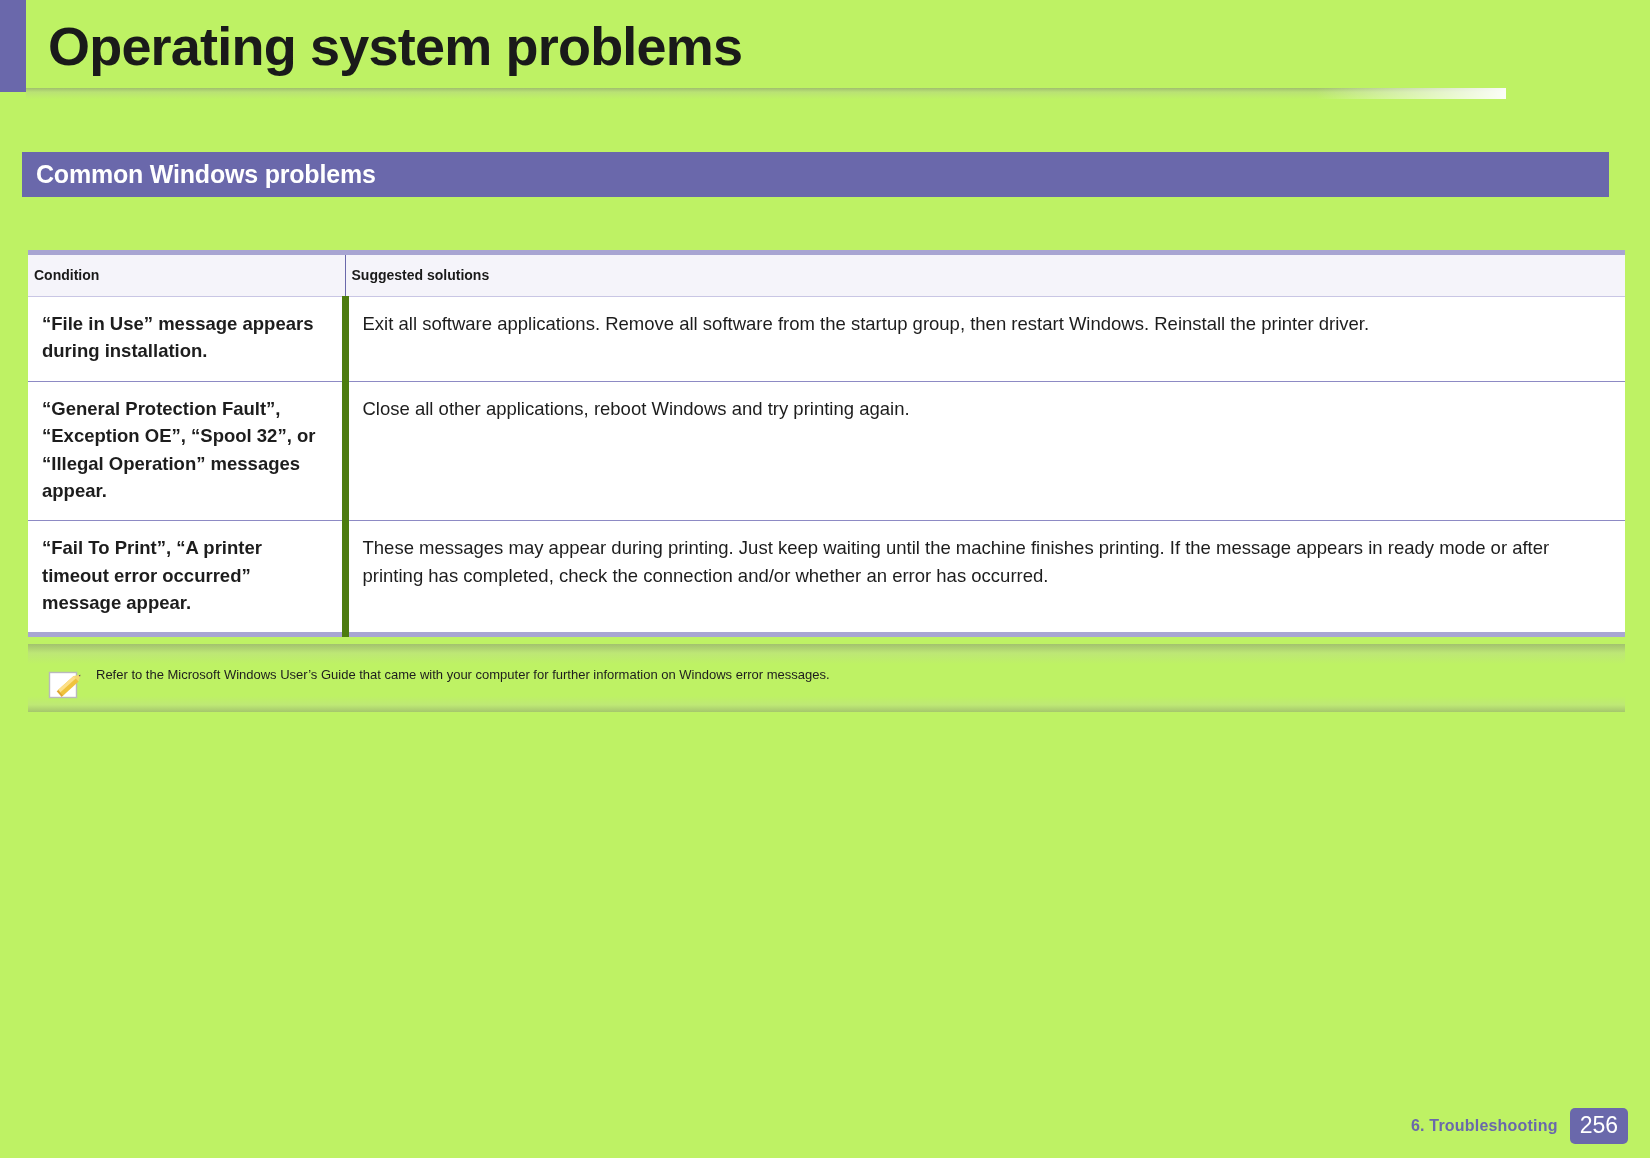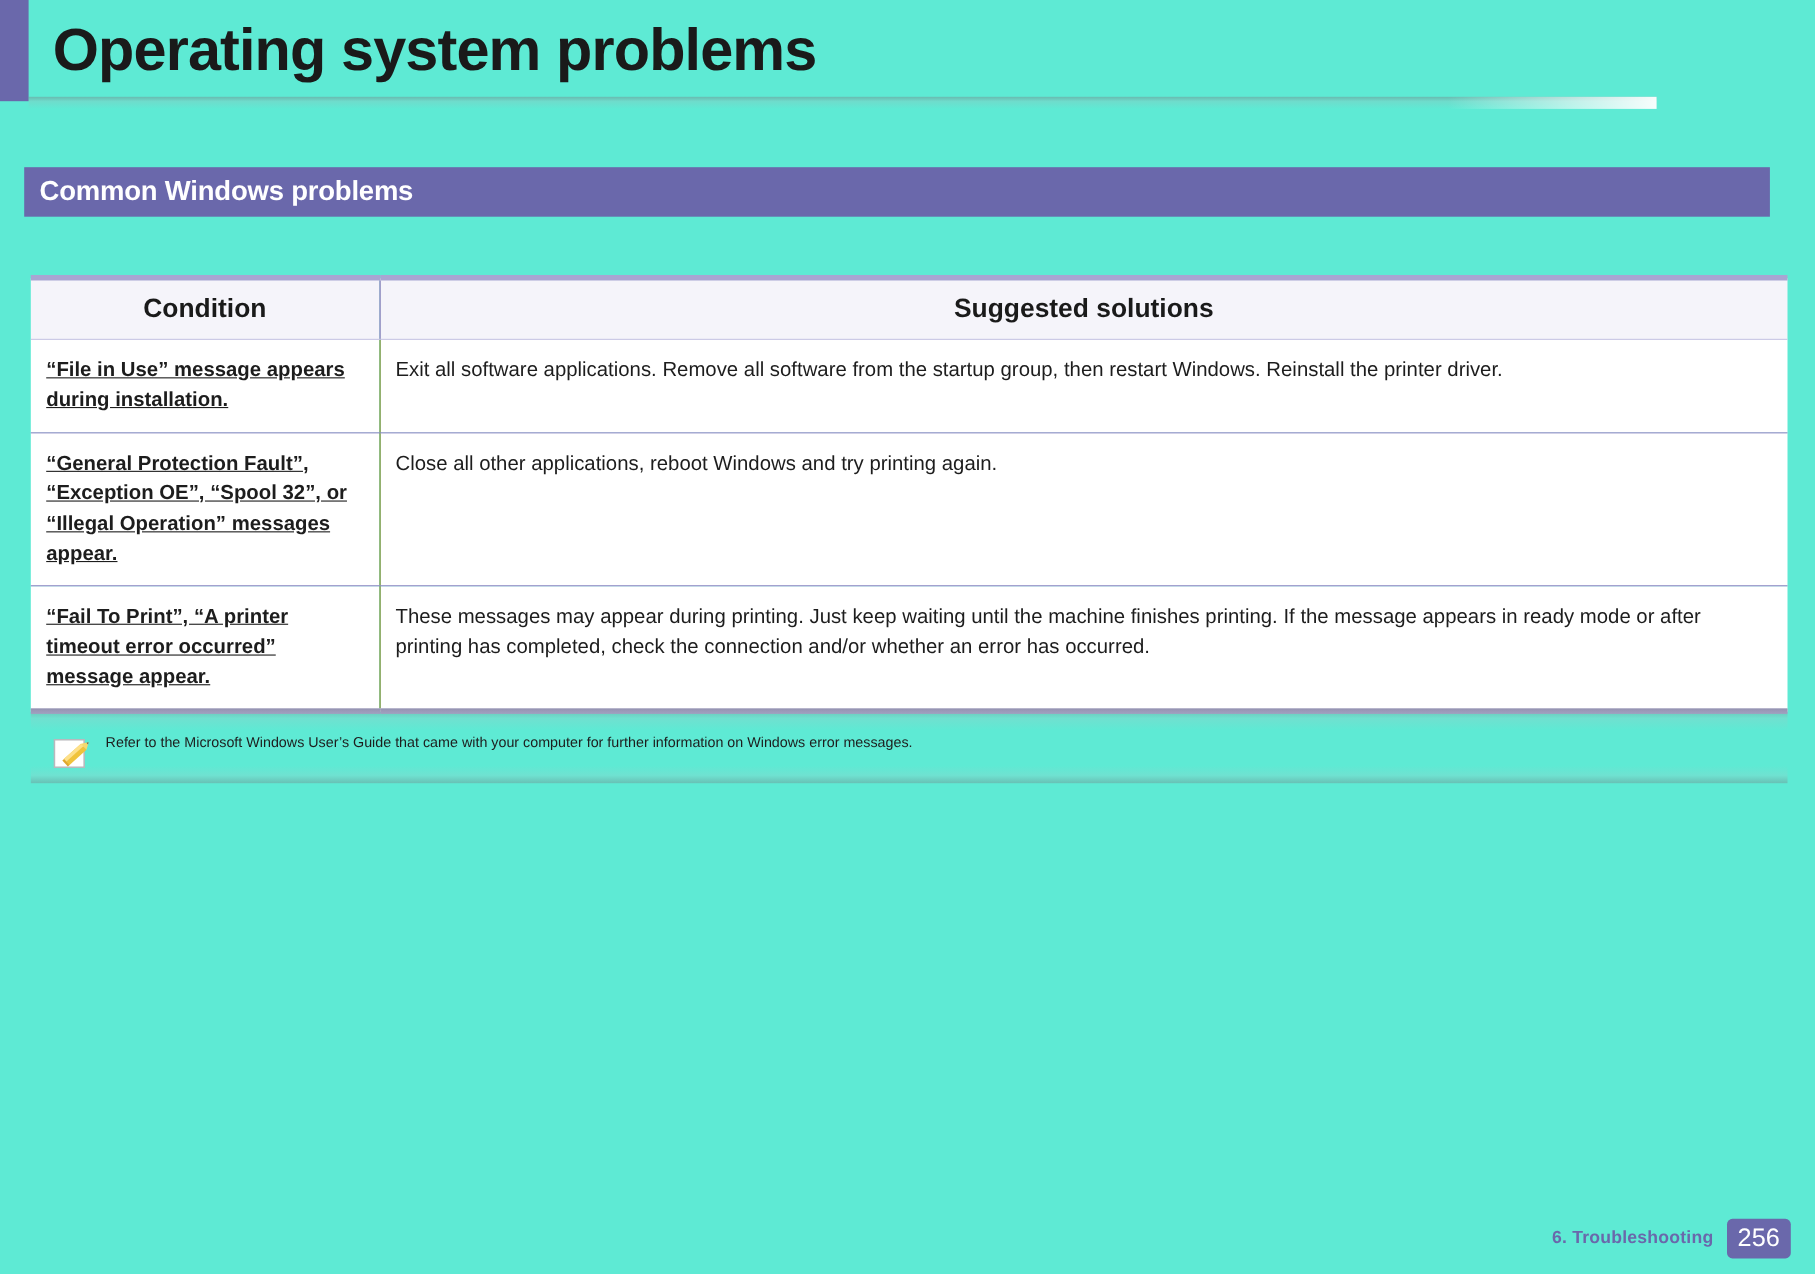--- a/index.html
+++ b/index.html
@@ -10,21 +10,21 @@
     height: 1158px;
     background: #ffffff;
     font-family: "Liberation Sans", sans-serif;
     overflow: hidden;
   }
 
   .page {
     position: relative;
     width: 1650px;
     height: 1158px;
-    background: #5eead4;
+    background: #bef264;
   }
 
   
   .title-row {
     position: absolute;
     left: 0;
     top: 0;
     width: 1650px;
     height: 95px;
   }
@@ -100,46 +100,45 @@
   }
   table.tbl {
     width: 100%;
     border-collapse: collapse;
     table-layout: fixed;
   }
   table.tbl thead th {
     background: #f5f4fa;
     border-top: 5px solid #a8a5d2;
     border-bottom: 1px solid #c9c6e4;
-    font-size: 24px;
+    font-size: 14px;
     font-weight: bold;
     color: #1a1a1a;
-    text-align: center;
+    text-align: left;
     padding: 12px 6px 13px 6px;
     vertical-align: middle;
   }
   table.tbl thead th.col-cond {
     width: 317px;
     border-right: 1px solid #6a68ab;
   }
   table.tbl tbody td {
     font-size: 18.5px;
     color: #1d1d1d;
     vertical-align: top;
     padding: 13px 14px 16px 14px;
     border-bottom: 1px solid #8d8ac4;
     line-height: 1.48;
     background: #ffffff;
   }
   table.tbl tbody td.cond {
     width: 317px;
     font-weight: bold;
-    border-right: 1px solid #4d7c0f;
+    border-right: 7px solid #4d7c0f;
     padding-left: 14px;
-    text-decoration: underline;
   }
   table.tbl tbody tr:last-child td {
     border-bottom: 5px solid #a8a5d2;
   }
   table.tbl tbody tr:last-child td.cond {
     border-bottom: 5px solid #a8a5d2;
   }
   td.sol { padding-left: 16px; padding-right: 30px; }
 
   

